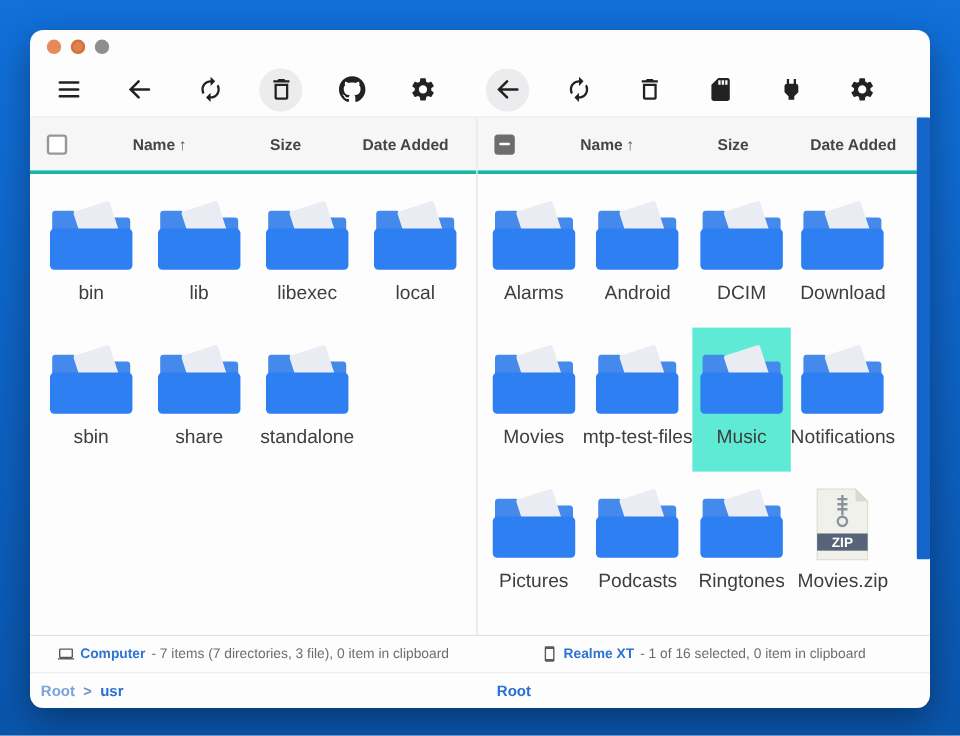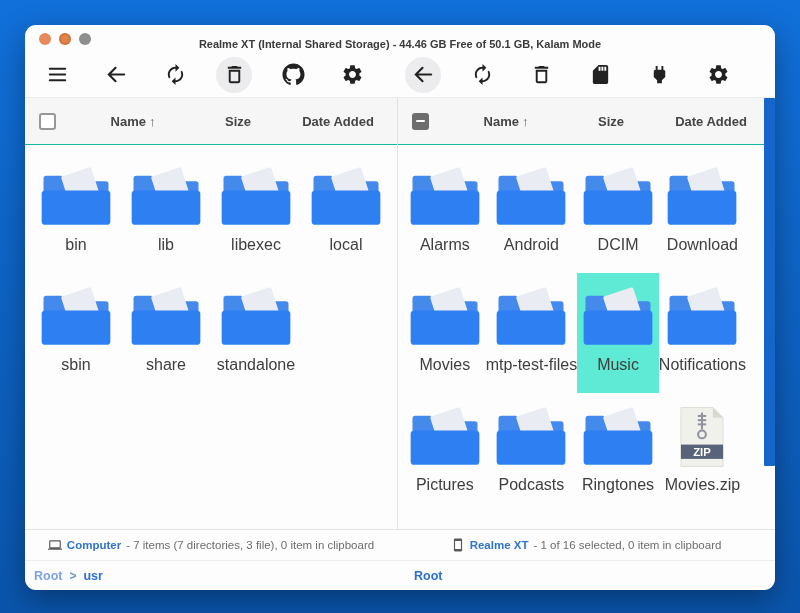--- a/index.html
+++ b/index.html
@@ -32,21 +32,21 @@
           display:flex; align-items:center; justify-content:center; cursor:pointer; flex:none; }
   .tbtn.circled { background:#ececee; }
   .tbtn svg { width:23px; height:23px; fill:#222; }
   .tbtn svg.stroke { fill:none; stroke:#222; stroke-width:2.2; stroke-linecap:round; }
   
   .panes { flex:1; display:flex; position:relative; min-height:0; }
   .pane { display:flex; flex-direction:column; min-width:0; }
   .pane.local { width:372px; flex:none; }
   .pane.device { flex:1; position:relative; }
   .vdiv { width:1px; background:#e2e2e2; flex:none; }
-  .phead { height:47px; background:#f6f6f7; border-bottom:1px solid #14b8a6; flex:none;
+  .phead { height:47px; background:#f6f6f7; border-bottom:3px solid #14b8a6; flex:none;
            display:flex; align-items:center; font-size:13px; font-weight:700; color:#454545; }
   .phead .cbwrap { width:44px; display:flex; justify-content:center; }
   .cb { width:17px; height:17px; border-radius:3px; display:inline-flex; align-items:center; justify-content:center; cursor:pointer; }
   .cb.empty { background:#fff; border:2px solid #979797; }
   .cb.indet { background:#6d6d6d; border:2px solid #6d6d6d; }
   .cb.indet .dash { width:9px; height:2.5px; background:#fff; border-radius:1px; }
   .col-name { width:128px; text-align:center; }
   .col-size { width:82px; text-align:center; }
   .col-date { width:118px; text-align:center; }
   .sort-arrow { font-weight:400; color:#5a5a5a; margin-left:3px; }
@@ -86,21 +86,20 @@
 <body>
 
 <div class="window">
 
   <div class="titlebar">
     <div class="lights">
       <span class="light close"></span>
       <span class="light min"></span>
       <span class="light max"></span>
     </div>
-    <div class="title">Realme XT (Internal Shared Storage) - 44.46 GB Free of 50.1 GB, Kalam Mode</div>
   </div>
 
   <div class="toolbar">
     <div class="tgroup left">
       <button class="tbtn">
         <svg class="stroke" viewBox="0 0 24 24">
             <path d="M4 6h16M4 12h16M4 18h16"></path>
           </svg>
       </button>
       <button class="tbtn">

